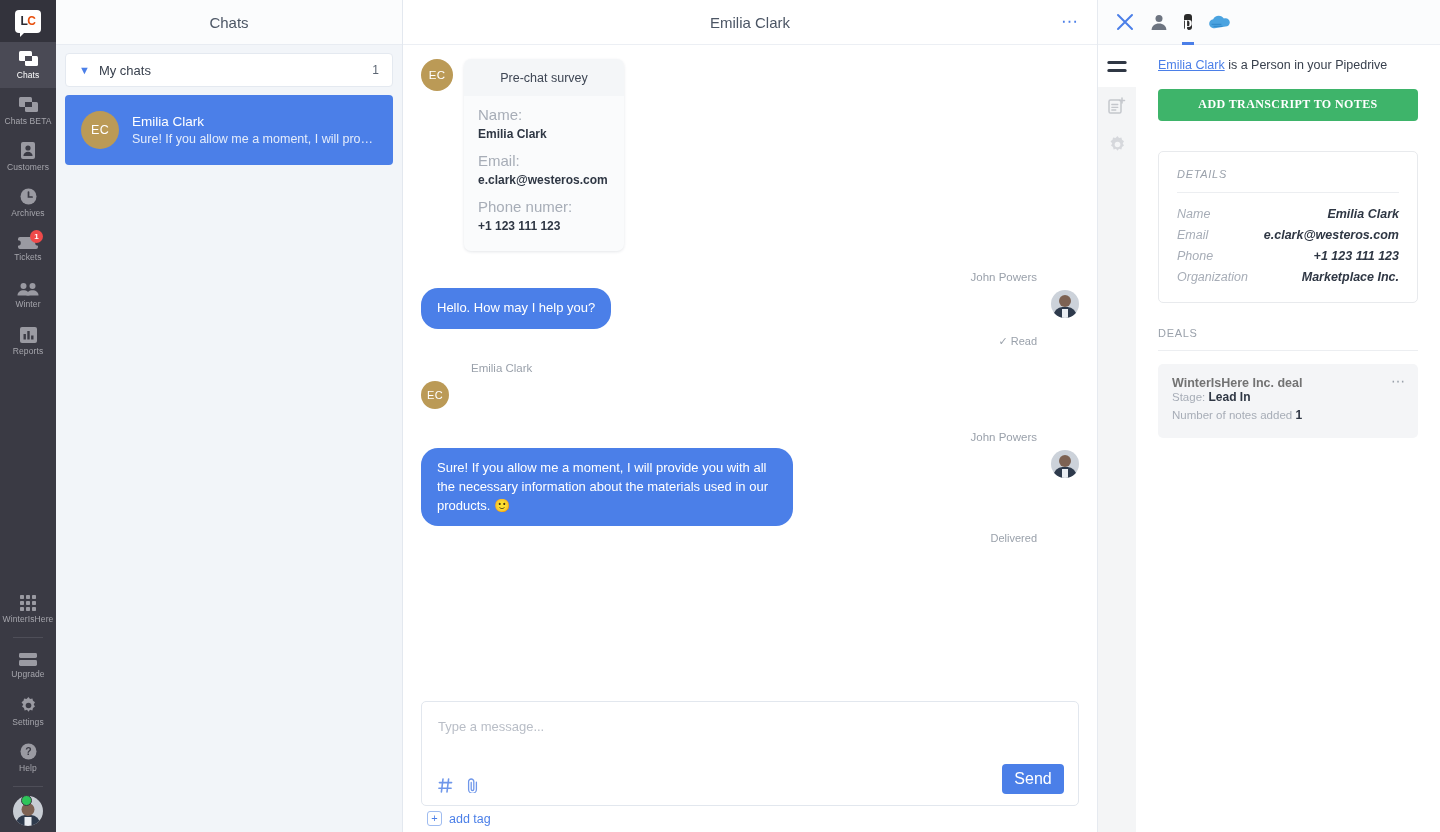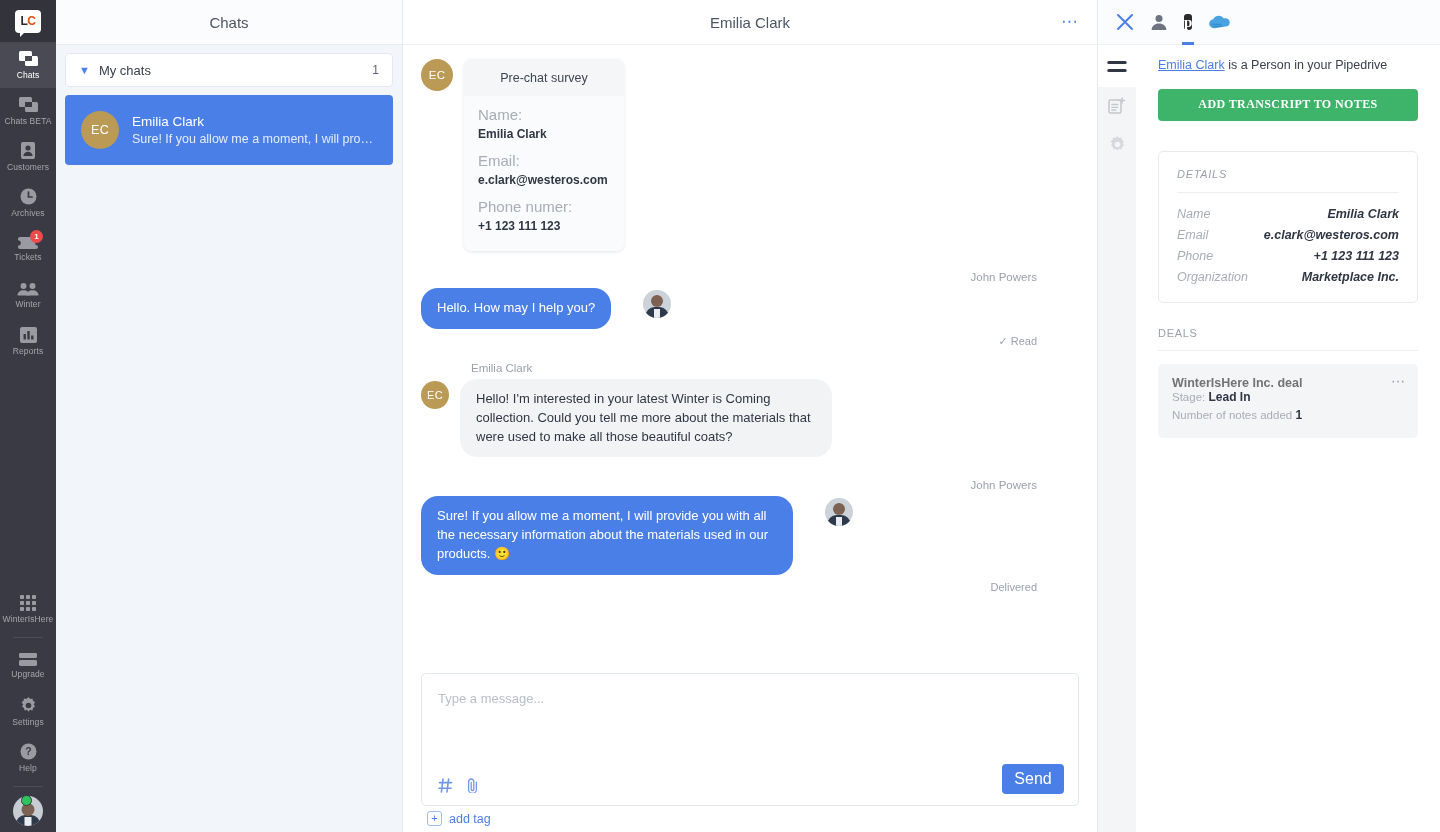--- a/index.html
+++ b/index.html
@@ -136,21 +136,21 @@
   .survey-body { padding: 10px 14px 18px; }
   .sf-label { font-size: 15px; color: #a7adb7; margin-top: 11px; }
   .sf-label:first-child { margin-top: 0; }
   .sf-value { font-size: 12px; color: #2f3744; margin-top: 4px; font-weight: 600; }
 
   .msg-block { margin-top: 20px; }
   .msg-author { font-size: 11.5px; color: #9aa1ab; margin-bottom: 5px; }
   .msg-author.right { text-align: right; padding-right: 42px; }
   .msg-author.left { padding-left: 50px; }
   .msg-row { display: flex; align-items: flex-start; gap: 11px; }
-  .msg-row.right { justify-content: flex-start; gap: 32px; }
+  .msg-row.right { justify-content: space-between; gap: 32px; }
   .bubble {
     border-radius: 17px; padding: 11px 16px; font-size: 13px; line-height: 1.45;
     max-width: 372px;
   }
   .bubble.me { background: #4b7fe8; color: #ffffff; }
   .bubble.them { background: #f2f3f5; color: #2f3744; }
   .av-photo {
     width: 28px; height: 28px; flex: 0 0 28px; border-radius: 50%;
     background: #ccd2da; position: relative; overflow: hidden; margin-top: 2px;
   }
@@ -167,21 +167,21 @@
     width: 6px; height: 11px; background: #e9edf2;
   }
   .msg-status {
     font-size: 11px; color: #9aa1ab; text-align: right;
     padding-right: 42px; margin-top: 6px;
   }
 
   
   .composer-wrap { flex: 0 0 auto; padding: 0 18px 6px; }
   .composer {
-    border: 1px solid #e2e7ee; border-radius: 5px; height: 133px;
+    border: 1px solid #e2e7ee; border-radius: 5px; height: 105px;
     position: relative; padding: 15px 16px;
   }
   .composer-input {
     border: none; outline: none; width: 100%; font-size: 13px;
     color: #39414e; font-family: "Liberation Sans", sans-serif; background: transparent;
   }
   .composer-input::placeholder { color: #b9bec7; }
   .composer-tools {
     position: absolute; left: 16px; bottom: 12px; display: flex; gap: 14px;
     align-items: center; color: #6f97ea;
@@ -474,21 +474,20 @@
         <div class="msg-status">
           <span>✓</span>
           <span>Read</span>
         </div>
       </div>
 
       <div class="msg-block" style="margin-top:14px;">
         <div class="msg-author left">Emilia Clark</div>
         <div class="msg-row">
           <div class="av-init" style="width:28px;height:28px;flex:0 0 28px;font-size:11px;margin-top:2px;">EC</div>
-          <div class="bubble them">Hello! I'm interested in your latest Winter is Coming collection. Could you tell me more about the materials that were used to make all those beautiful coats?</div>
         </div>
       </div>
 
       <div class="msg-block" style="margin-top:22px;">
         <div class="msg-author right">John Powers</div>
         <div class="msg-row right">
           <div class="bubble me">Sure! If you allow me a moment, I will provide you with all the necessary information about the materials used in our products. 🙂</div>
           <div class="av-photo">
               <div class="body"></div>
               <div class="shirt"></div>

